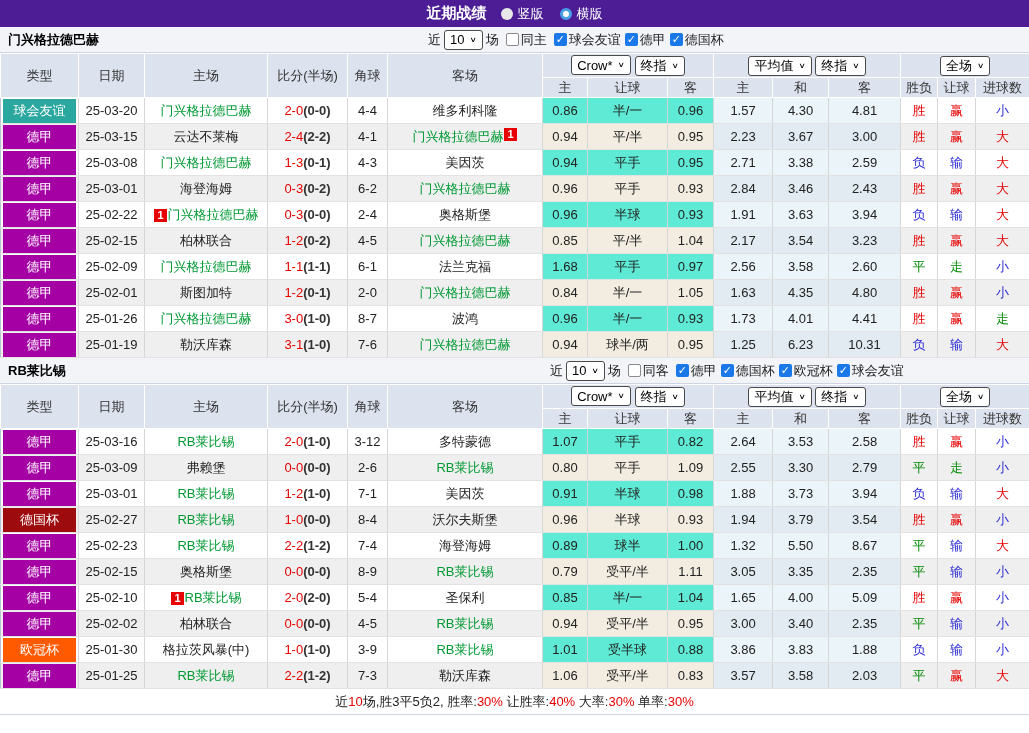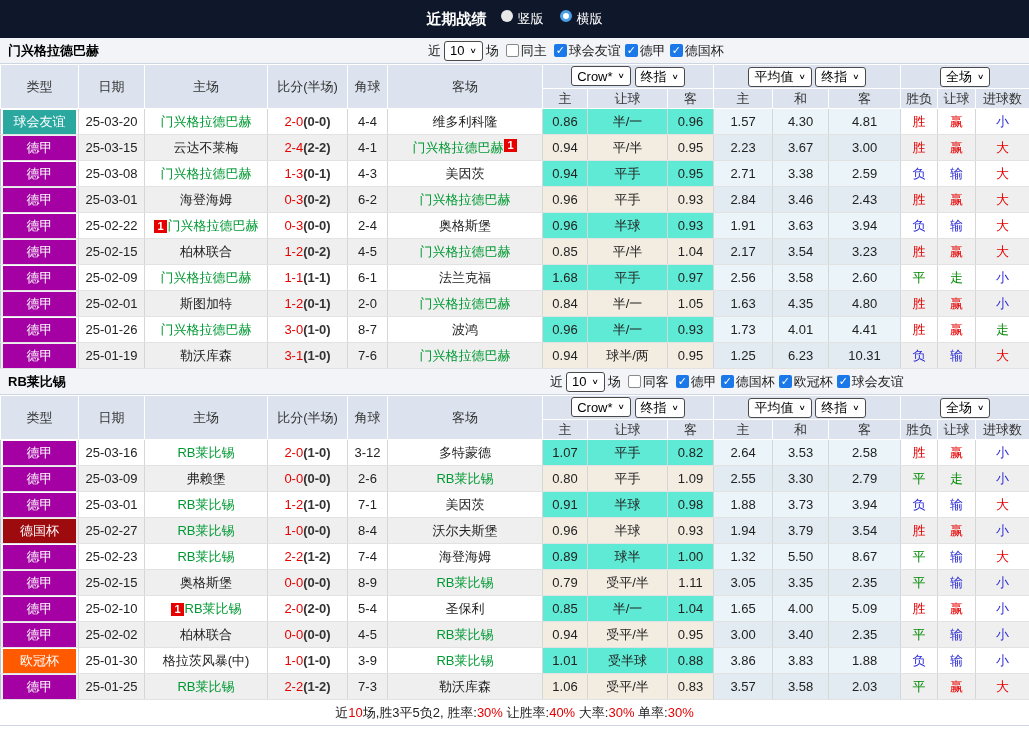--- a/index.html
+++ b/index.html
@@ -1,23 +1,23 @@
 <!DOCTYPE html>
 <html><head>
 <meta charset="utf-8">
 <style>
   * { box-sizing: border-box; }
   html,body { margin:0; padding:0; background:#fff; }
   body { width:1029px; font-family:"Liberation Sans","DejaVu Sans",sans-serif; color:#222; }
 
   
-  .title-bar { height:38px; background:#0f172a; display:flex; align-items:center; justify-content:center; gap:14px; }
+  .title-bar { height:27px; background:#4c1d95; display:flex; align-items:center; justify-content:center; gap:14px; }
   .title-bar .title { color:#fff; font-size:15px; font-weight:bold; }
   .radio-group { display:flex; align-items:center; gap:16px; }
-  .radio-item { display:flex; color:#fff; font-size:13px; cursor:pointer; }
+  .radio-item { display:flex; align-items:center; color:#fff; font-size:13px; cursor:pointer; }
   .radio { display:inline-block; border-radius:50%; margin-right:5px; }
   .radio.off { width:12px; height:12px; background:#e8e8e8; }
   .radio.on  { width:12px; height:12px; background:#fff; border:3px solid #49a0e8; }
 
   
   .filter-bar { height:26px; background:#f2f4f8; border-bottom:1px solid #cdd5e2; position:relative; display:flex; align-items:center; font-size:13px; }
   .team-heading { position:absolute; left:8px; font-weight:bold; color:#000; }
   .filter-controls { display:flex; align-items:center; gap:3px; }
   .sec0 .filter-controls { margin-left:428px; }
   .sec1 .filter-controls { margin-left:550px; }

